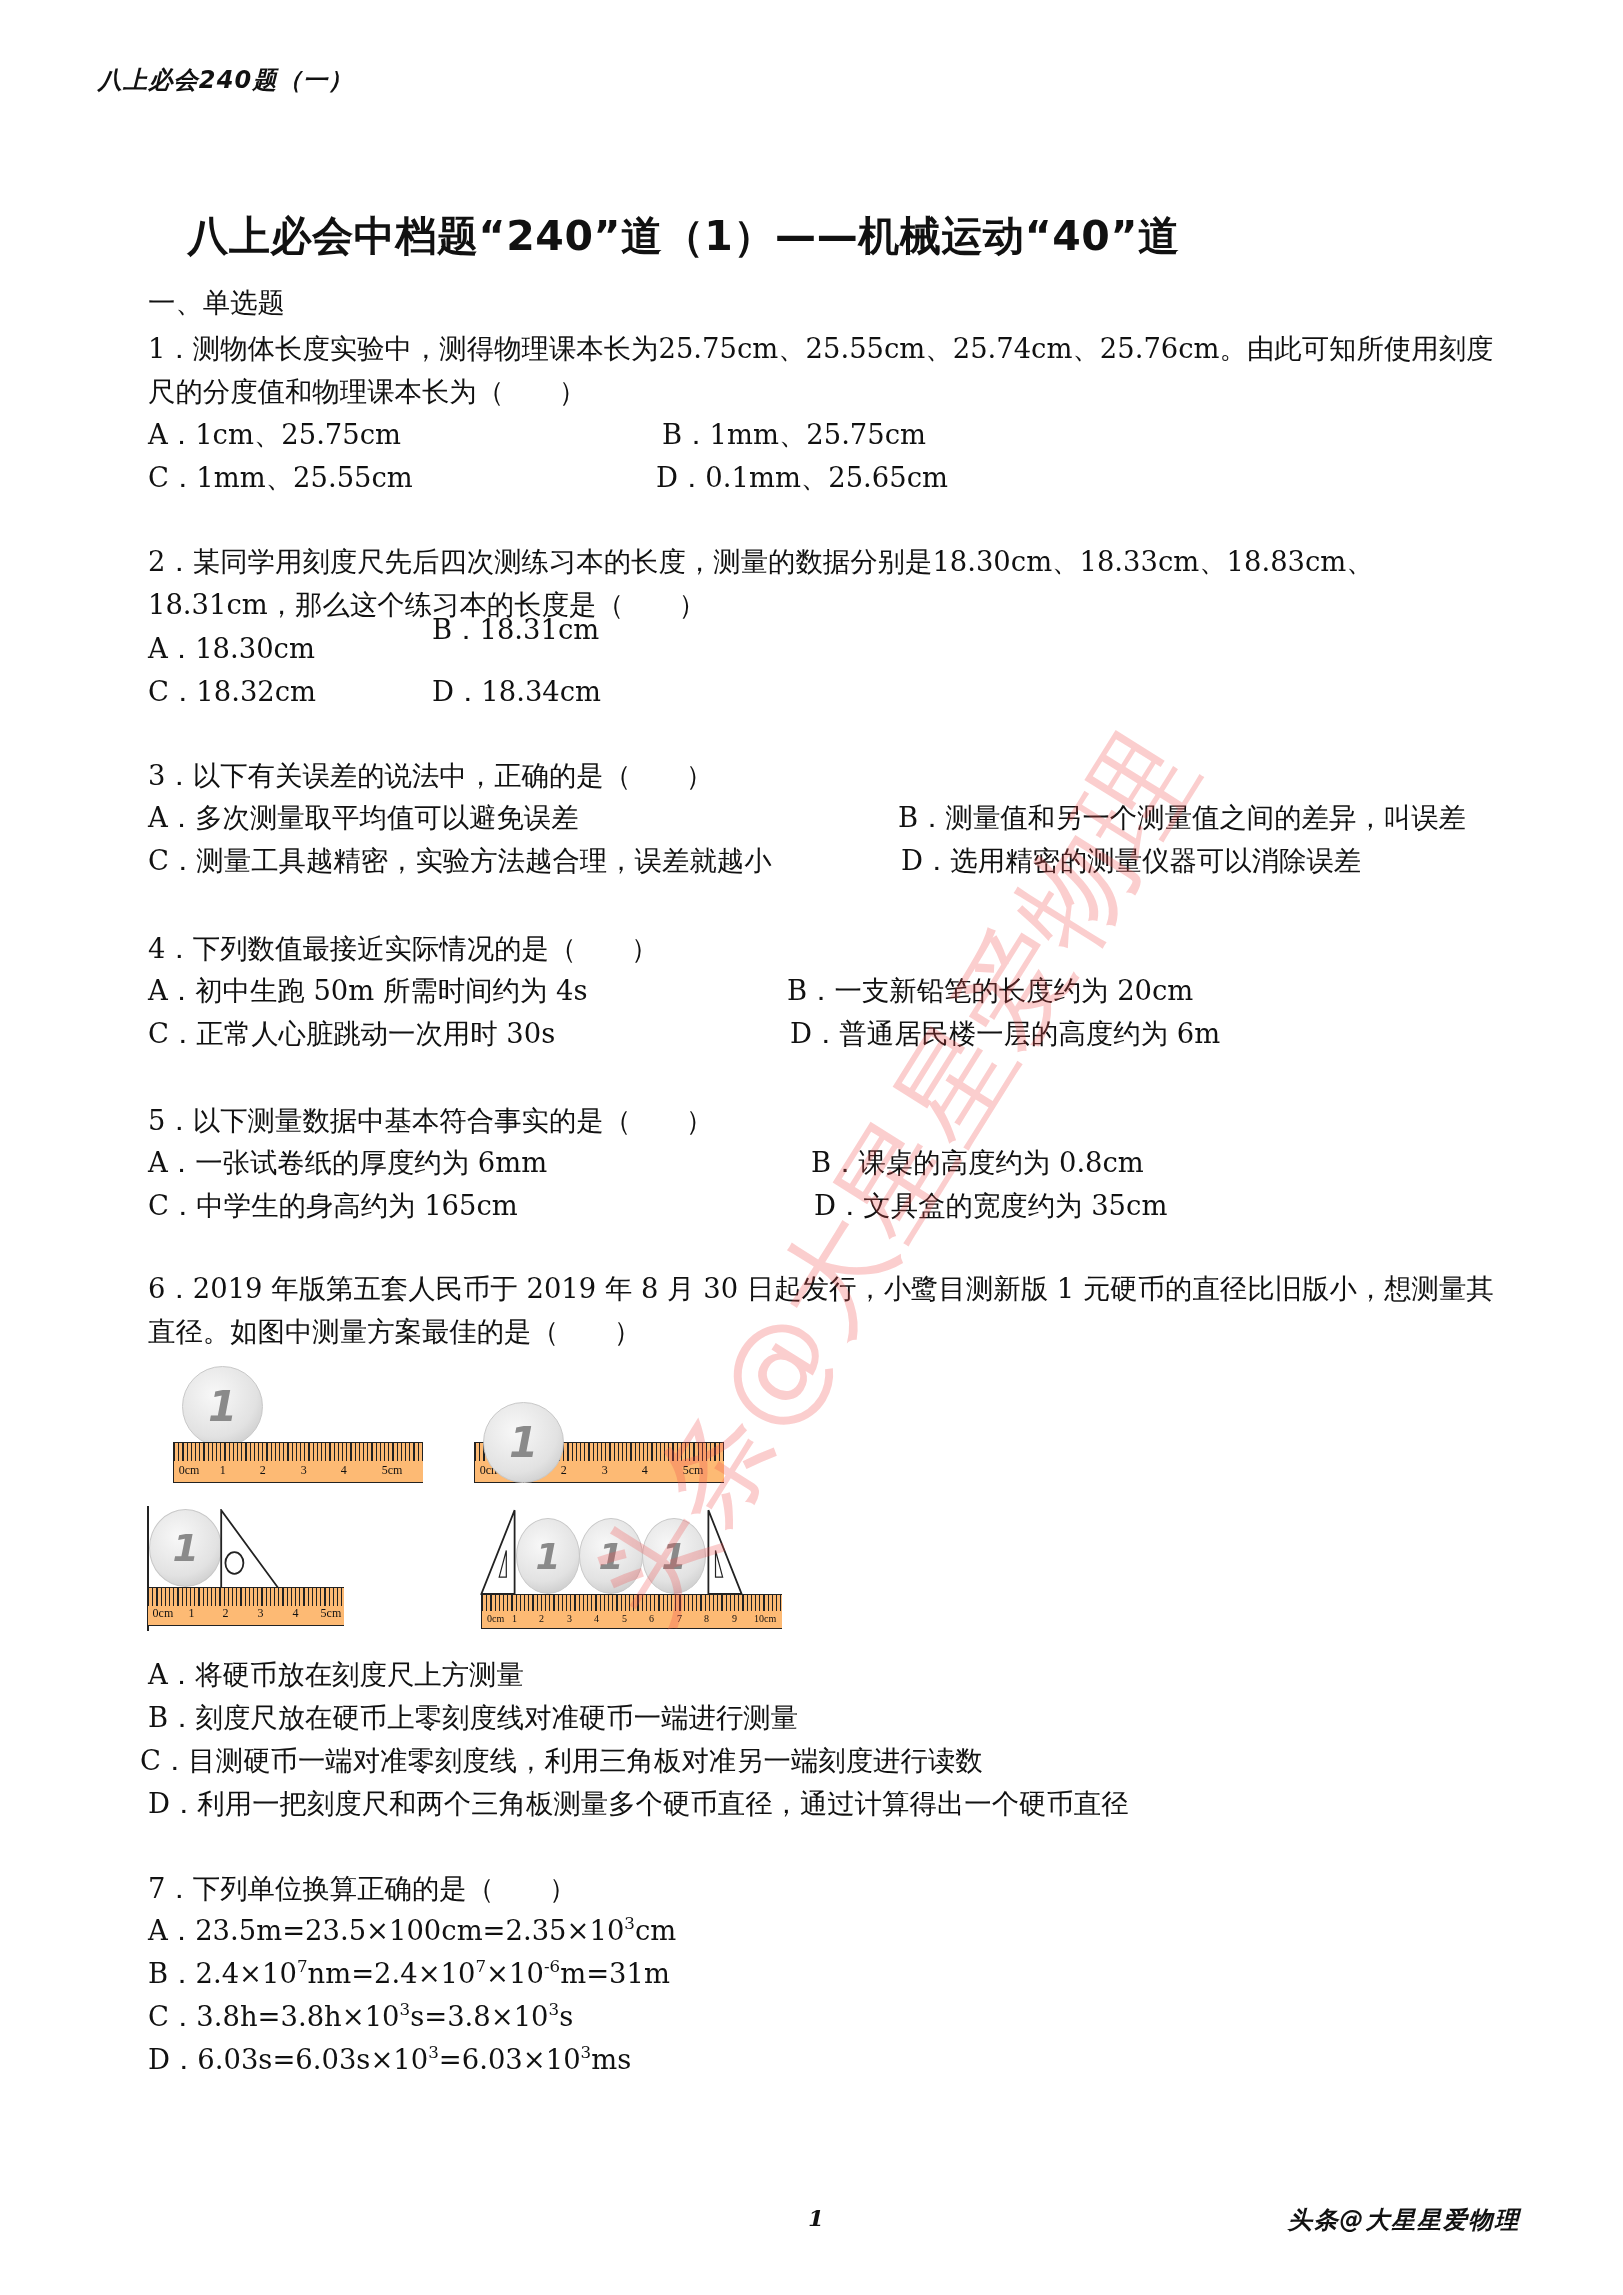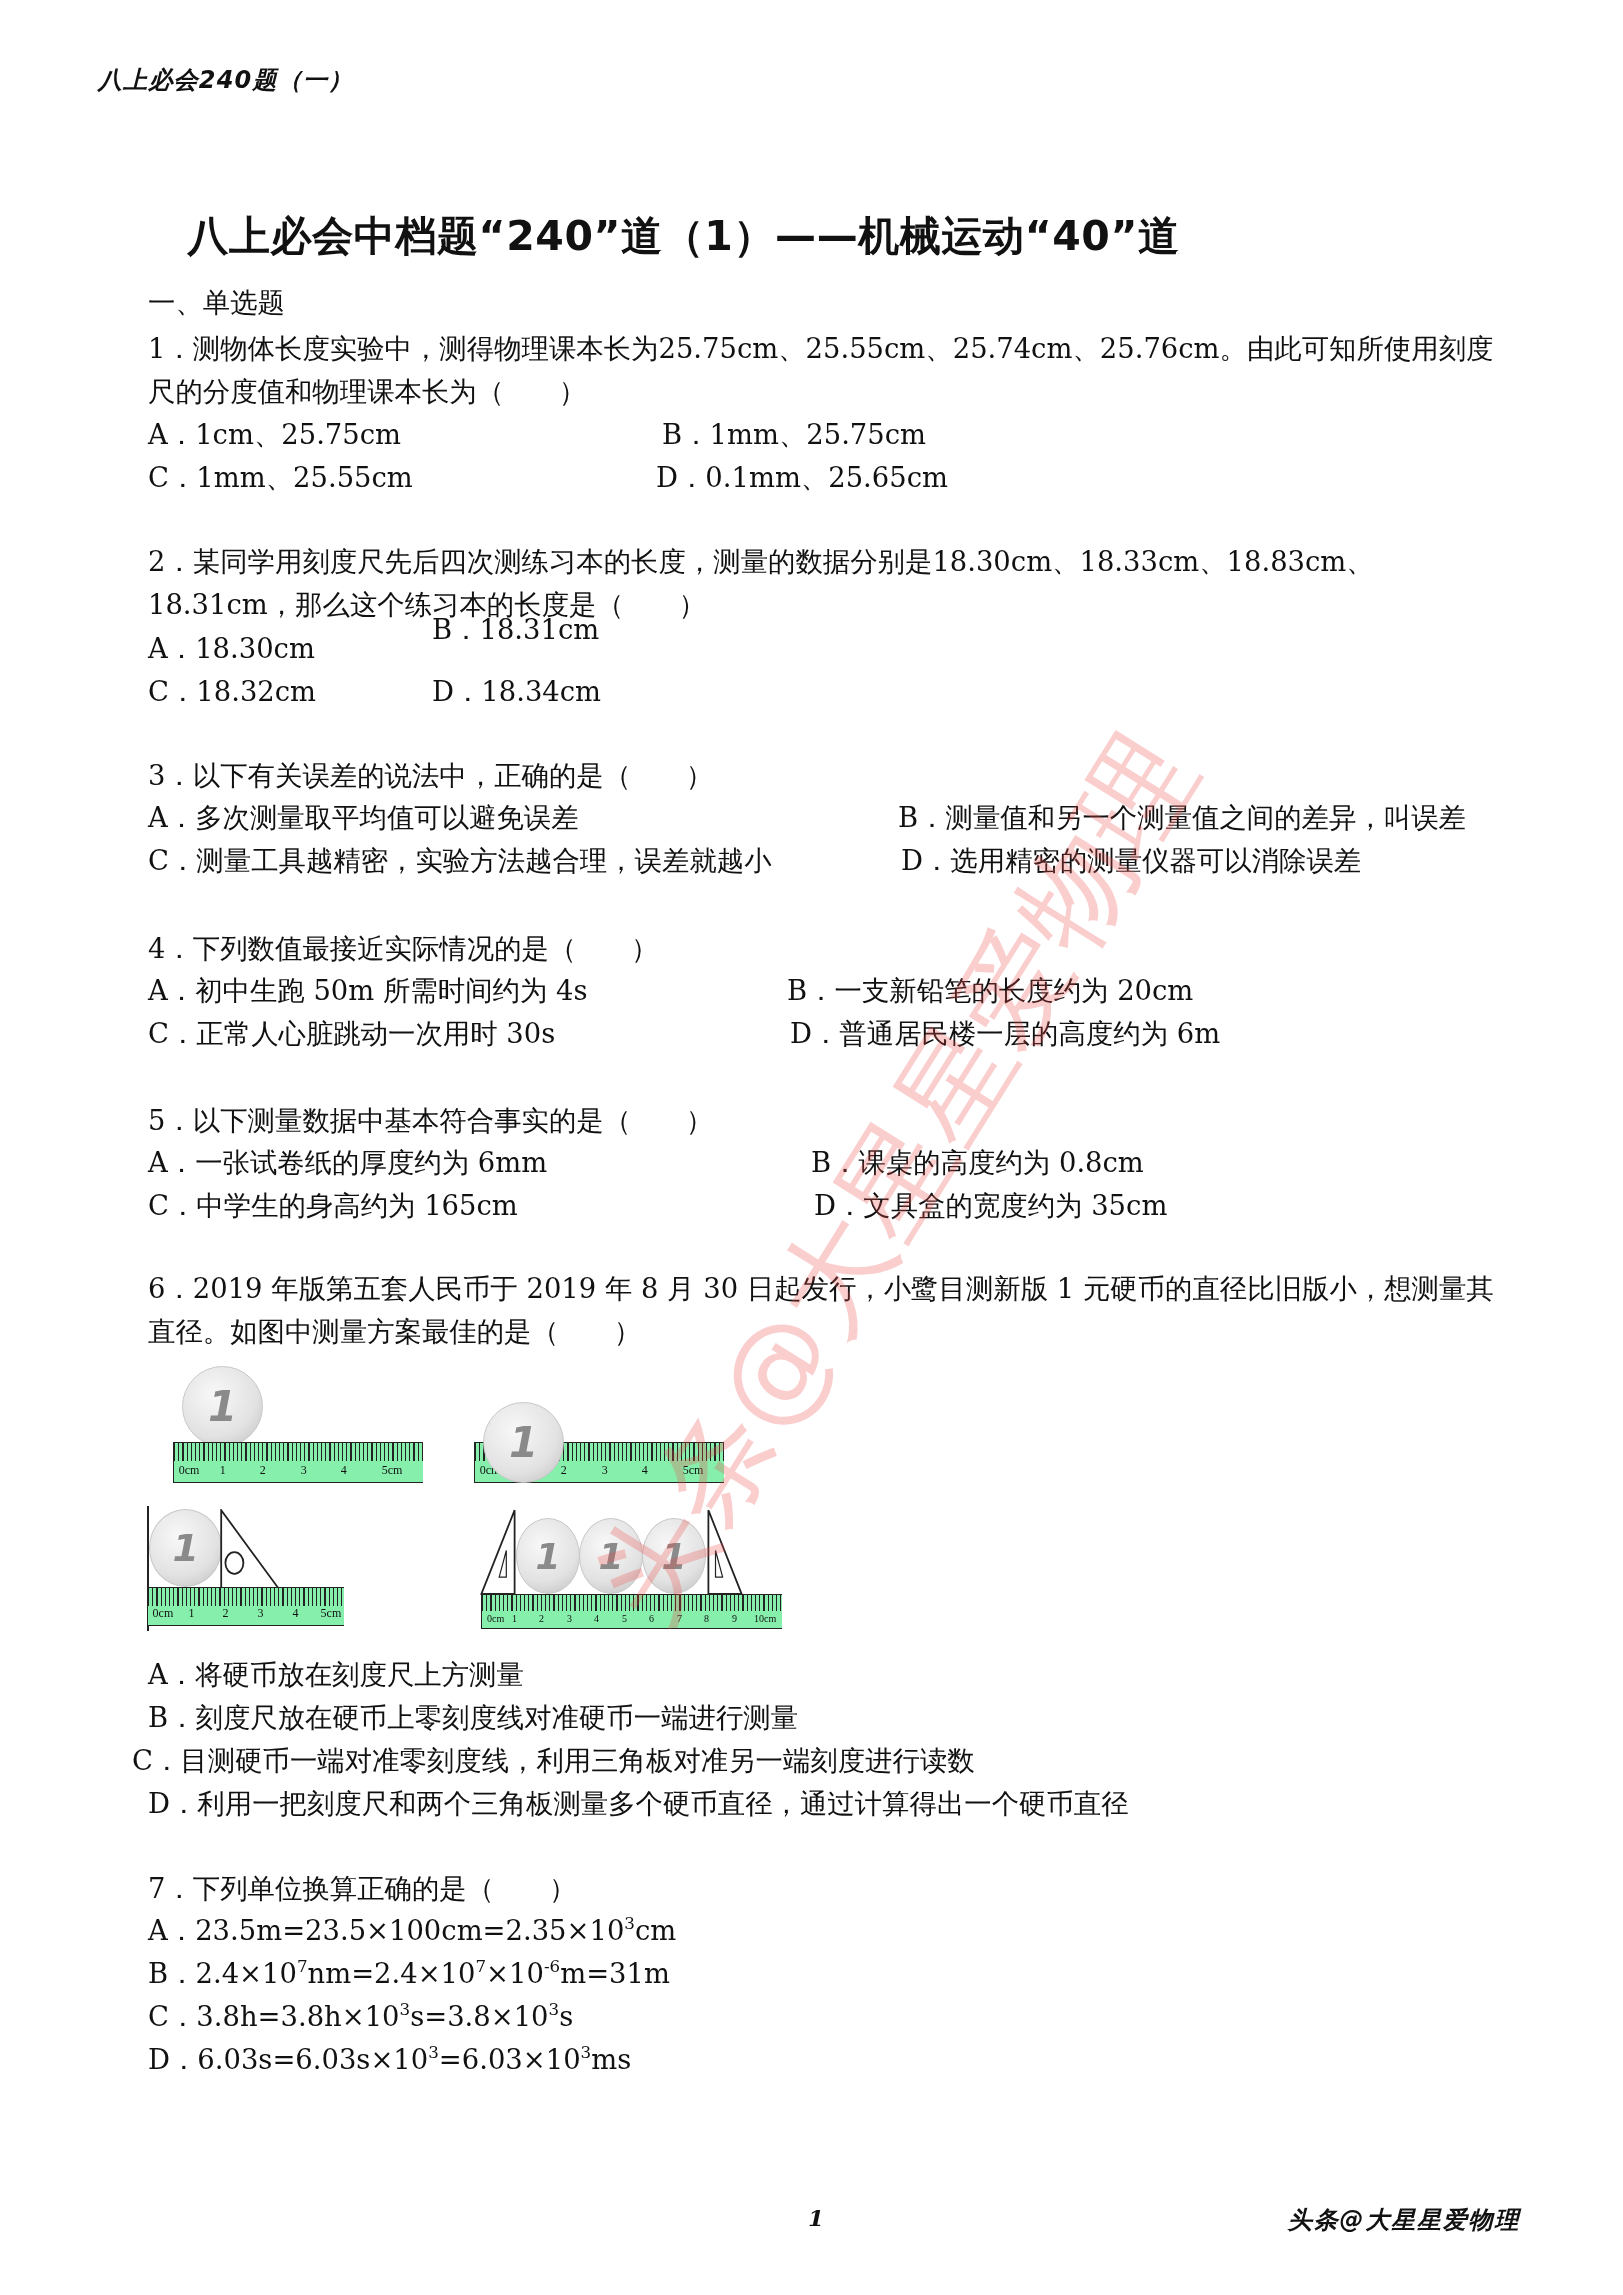--- a/index.html
+++ b/index.html
@@ -12,21 +12,21 @@
   .section { position: absolute; left: 148px; top: 285px; font-size: 27.4px; }
   .q { position: absolute; left: 148px; font-size: 27.4px; line-height: 43px; }
   .stem { width: 1348px; }
   .opt { position: absolute; font-size: 27.4px; white-space: nowrap; }
   sup { font-size: 16.7px; vertical-align: 10.7px; line-height: 0; }
   .fig { position: absolute; }
   .coin { position: absolute; border-radius: 50%;
           background: radial-gradient(circle at 40% 35%, #f8f8f8 0%, #e2e2e2 60%, #bdbdbd 100%);
           border: 1.8px solid #c8c8c8; box-sizing: border-box; display: flex; align-items: center; justify-content: center;
           color: #8a8a8a; font-weight: bold; font-family: "DejaVu Sans", sans-serif; font-style: italic; }
-  .ruler { position: absolute; border: 1.8px solid #222; border-right: none; background: #86efac; box-sizing: border-box; }
+  .ruler { position: absolute; border: 1.8px solid #222; border-right: none; background: #fdba74; box-sizing: border-box; }
   .ruler .ticks { position: absolute; left: 0; right: 0; top: 0; height: 18px;
           background-image: repeating-linear-gradient(to right, #222 0 1.2px, transparent 1.2px 4.2px); }
   .ruler .lbls { position: absolute; left: 4.8px; right: 0; bottom: 3.6px; font-size: 12px; font-family: "Liberation Serif", serif; }
   .ruler .lbls span { position: absolute; bottom: 0; }
   .footer-page { position: absolute; left: 808px; top: 2204px; font-size: 23px; font-style: italic; font-weight: bold; }
   .footer-brand { position: absolute; left: 1288px; top: 2204px; font-size: 24px; font-style: italic; font-weight: bold;
                   font-family: "DejaVu Sans", sans-serif; letter-spacing: 1.8px; }
   .watermark { position: absolute; left: 388px; top: 1103px; font-size: 113px; color: rgba(240,80,80,0.28);
                transform: rotate(-58deg); transform-origin: center; white-space: nowrap;
                font-family: "DejaVu Sans", sans-serif; pointer-events: none; }
@@ -157,21 +157,21 @@
       <span style="left:190px">7</span>
       <span style="left:217px">8</span>
       <span style="left:245px">9</span>
       <span style="left:267px">10cm</span>
     </div>
   </div>
 </div>
 
 <div class="opt" style="left:148px;top:1657px;">A．将硬币放在刻度尺上方测量</div>
 <div class="opt" style="left:148px;top:1700px;">B．刻度尺放在硬币上零刻度线对准硬币一端进行测量</div>
-<div class="opt" style="left:132px;top:1743px;">C．目测硬币一端对准零刻度线，利用三角板对准另一端刻度进行读数</div>
+<div class="opt" style="left:140px;top:1743px;">C．目测硬币一端对准零刻度线，利用三角板对准另一端刻度进行读数</div>
 <div class="opt" style="left:148px;top:1786px;">D．利用一把刻度尺和两个三角板测量多个硬币直径，通过计算得出一个硬币直径</div>
 
 <div class="q" style="top:1867px;">
   <span>7．</span><span>下列单位换算正确的是（　　）</span>
 </div>
 <div class="opt" style="left:148px;top:1913px;">
   <span>A．23.5m=23.5×100cm=2.35×10</span><sup>3</sup><span>cm</span>
 </div>
 <div class="opt" style="left:148px;top:1956px;">
   <span>B．2.4×10</span><sup>7</sup><span>nm=2.4×10</span><sup>7</sup><span>×10</span><sup>-6</sup><span>m=31m</span>

